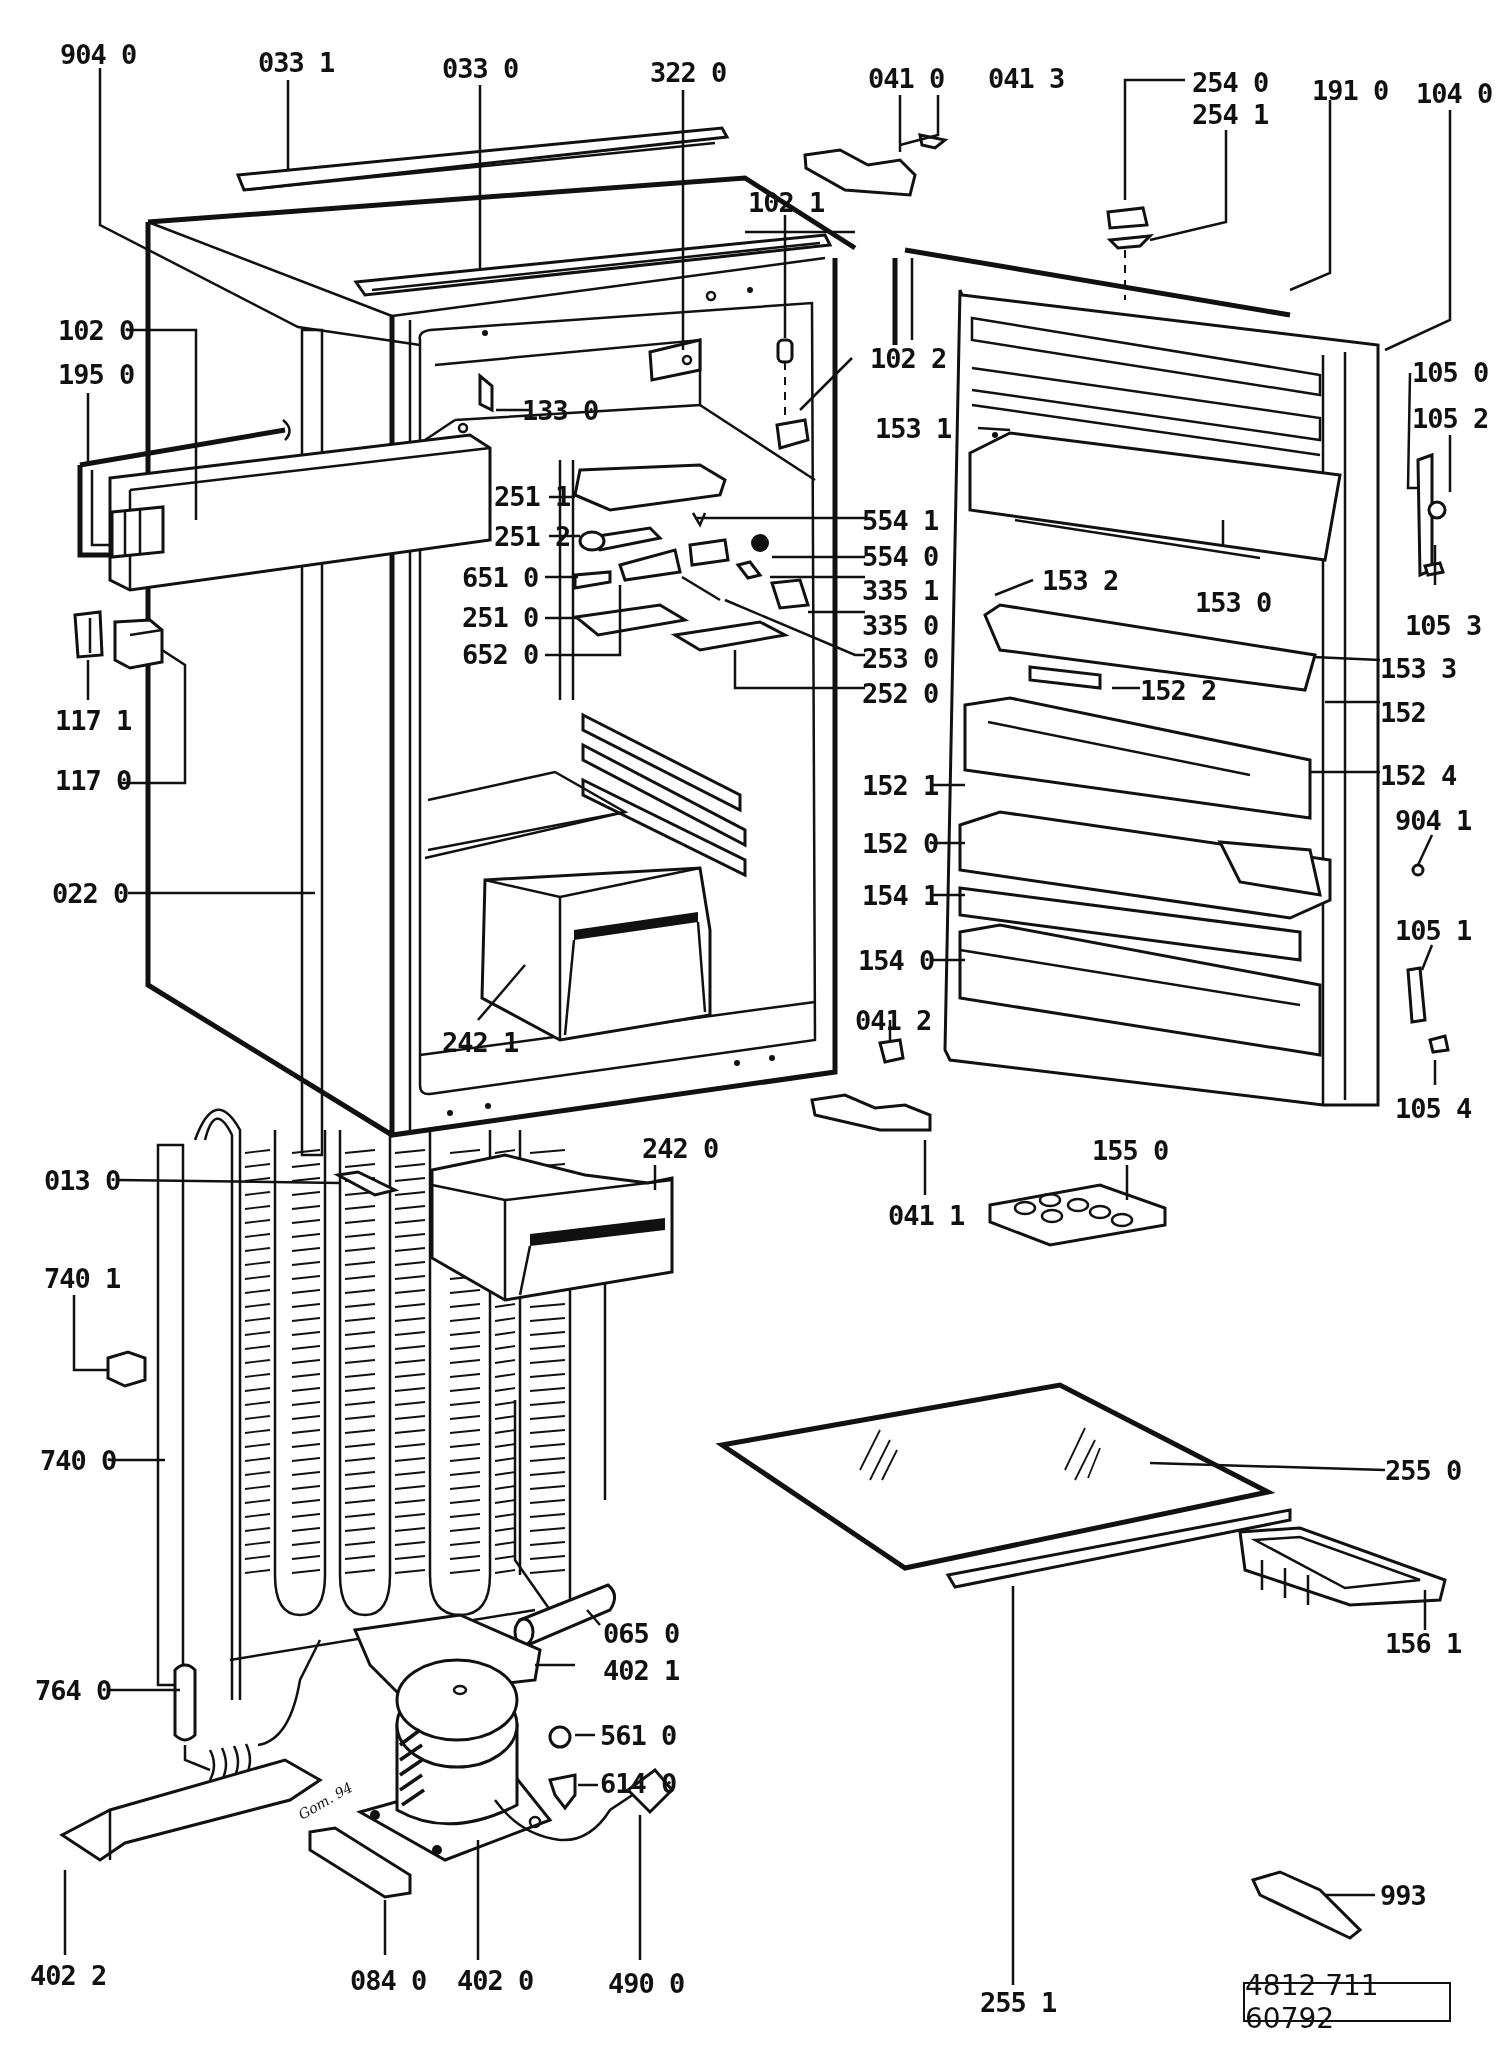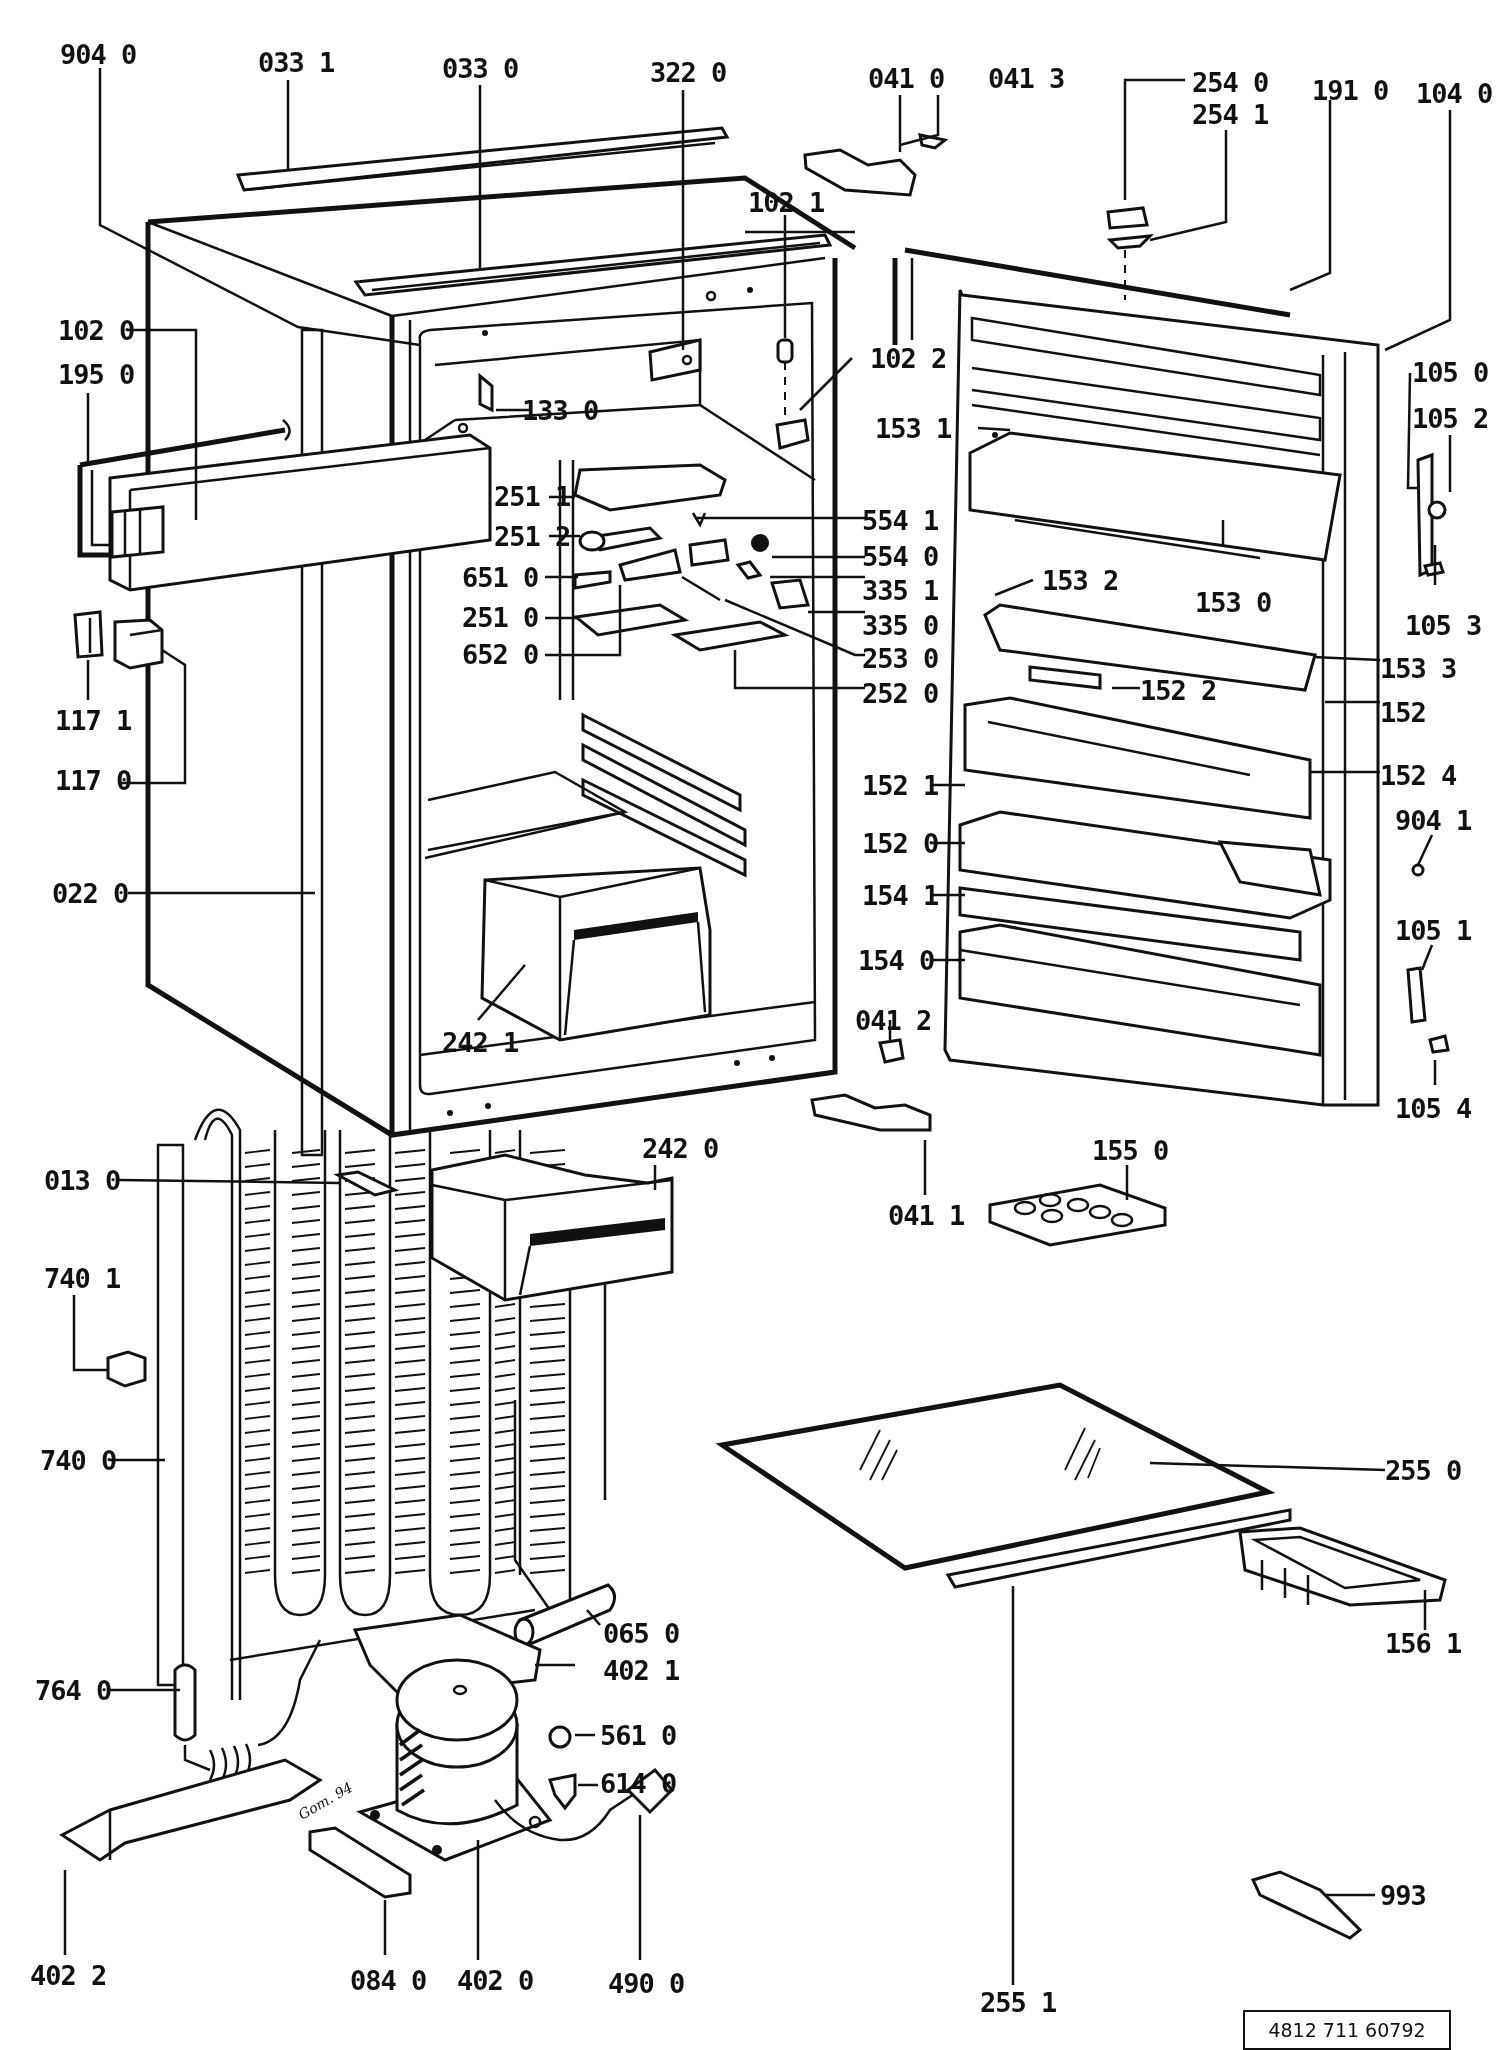--- a/index.html
+++ b/index.html
@@ -10,22 +10,22 @@
          font-weight: bold; fill: #111; letter-spacing: -1px; }
   .ln { stroke: #111; stroke-width: 2.5; fill: none; }
   .thk { stroke: #111; stroke-width: 5; fill: none; }
   .thin { stroke: #111; stroke-width: 1.8; fill: none; }
   .fillw { fill: #fff; stroke: #111; stroke-width: 3; }
   .fillb { fill: #111; }
   .hatch { stroke: #111; stroke-width: 3.5; }
   .dash { stroke: #111; stroke-width: 2; stroke-dasharray: 8 7; fill: none; }
   #ref-box { position: absolute; left: 1243px; top: 1982px; width: 204px; height: 36px;
              border: 2px solid #111; background: #fff; display: flex; align-items: center;
-             justify-content: center; font-family: "DejaVu Sans", sans-serif; font-size: 19px;
-             color: #111; letter-spacing: 0px; margin-top: 28px; }
+             justify-content: center; font-family: "DejaVu Sans", sans-serif; font-size: 28px;
+             color: #111; letter-spacing: 0px; }
   .sig { font-family: "DejaVu Serif", serif; font-size: 14px; font-style: italic; fill: #111; }
 </style>
 </head>
 <body>
 
 <svg id="diagram" viewBox="0 0 1500 2050" xmlns="http://www.w3.org/2000/svg">
 
   <g>
 
     <path class="thk" d="M148 222 L148 985 L392 1135"></path>

